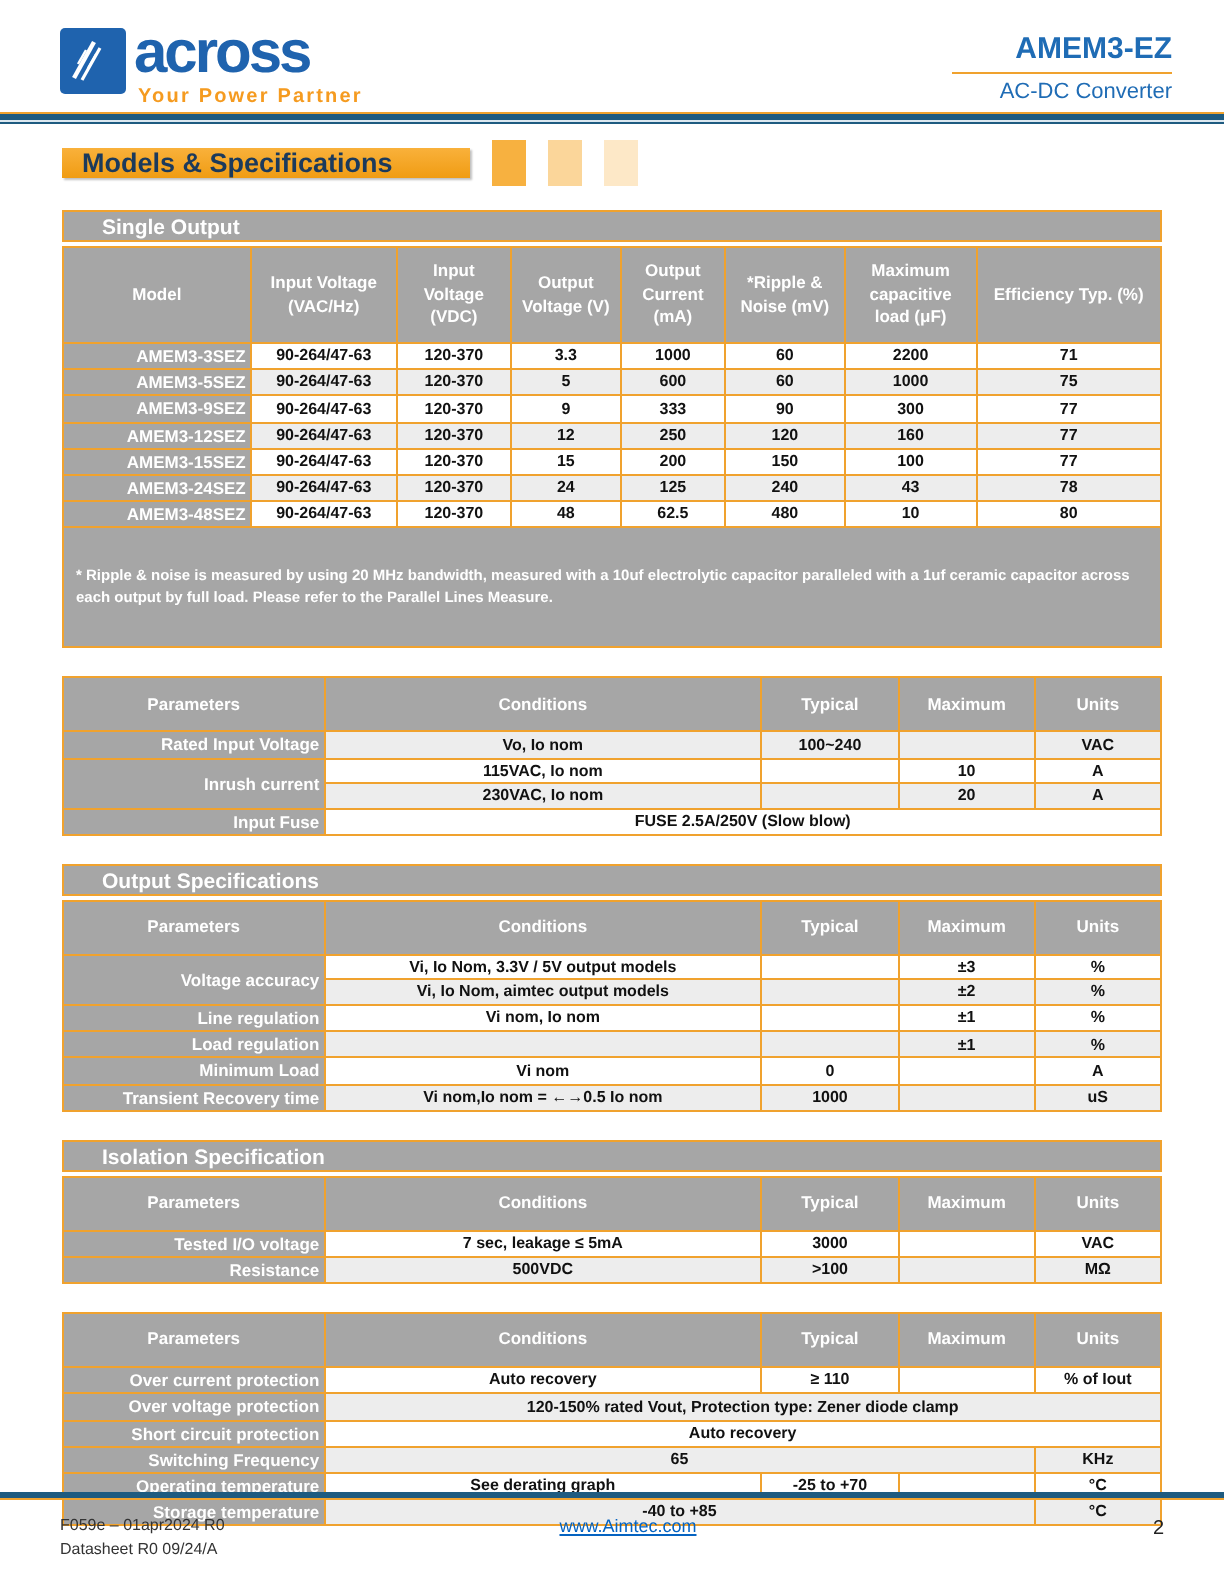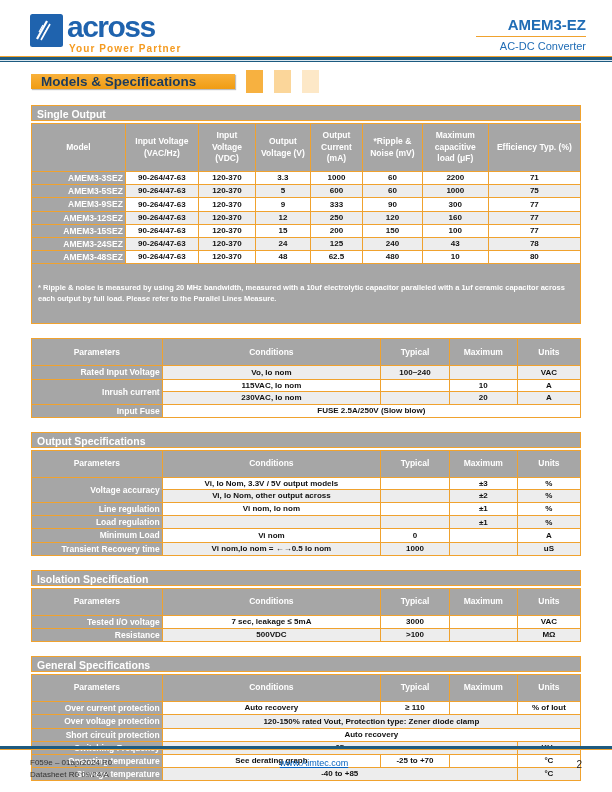--- a/index.html
+++ b/index.html
@@ -40,21 +40,21 @@
   .banner{width:204px;background:linear-gradient(#F9B13B,#F09C13);color:var(--banner-text);
           font-size:13.5px;font-weight:700;display:flex;align-items:center;padding-left:10px;
           box-shadow:1px 1px 1px rgba(0,0,0,.25);}
   .sq{width:17px;height:23px;background:var(--banner-orange);display:inline-block;}
   .sq1{opacity:.85;} .sq2{opacity:.45;} .sq3{opacity:.25;}
 
   
   main{margin:12px 0 0 31px;width:550px;}
   section.tbl{margin-bottom:14px;}
   .section-bar{background:var(--header-gray);color:#fff;font-size:10.5px;font-weight:700;
-               height:16px;line-height:16px;padding-left:5px;border:1px solid var(--accent-orange);
+               height:16px;line-height:16px;padding-left:19px;border:1px solid var(--accent-orange);
                margin-bottom:2px;}
   table{width:100%;border-collapse:collapse;table-layout:fixed;}
   th,td{border:1px solid var(--accent-orange);overflow:hidden;}
   th{background:var(--header-gray);color:#fff;font-size:8.5px;font-weight:700;text-align:center;
      vertical-align:middle;padding:2px 3px;line-height:1.35;}
   td{font-size:8px;font-weight:700;color:#111;text-align:center;padding:1px 2px;height:12px;
      background:#fff;vertical-align:middle;line-height:1.2;}
   td.param{background:var(--header-gray);color:#fff;text-align:right;font-size:8.5px;padding-left:5px;}
   tr.shaded td:not(.param){background:var(--row-shade);}
   td.footnote{background:var(--header-gray);color:#fff;text-align:left;font-size:7.5px;
@@ -281,21 +281,21 @@
           </thead>
           <tbody>
             <tr>
               <td class="param" rowspan="2">Voltage accuracy</td>
               <td>Vi, Io Nom, 3.3V / 5V output models</td>
               <td></td>
               <td>±3</td>
               <td>%</td>
             </tr>
             <tr class="shaded">
-              <td>Vi, Io Nom, other output across</td>
+              <td>Vi, Io Nom, aimtec output models</td>
               <td></td>
               <td>±2</td>
               <td>%</td>
             </tr>
             <tr>
               <td class="param">Line regulation</td>
               <td>Vi nom, Io nom</td>
               <td></td>
               <td>±1</td>
               <td>%</td>
@@ -355,21 +355,20 @@
               <td class="param">Resistance</td>
               <td>500VDC</td>
               <td>&gt;100</td>
               <td></td>
               <td>MΩ</td>
             </tr>
           </tbody>
         </table>
       </section>
       <section class="tbl" id="tbl-general-specifications">
-        <div class="section-bar">General Specifications</div>
         <table>
           <colgroup>
             <col style="width: 23.8%;">
             <col style="width: 39.8%;">
             <col style="width: 12.5%;">
             <col style="width: 12.4%;">
             <col style="width: 11.5%;">
           </colgroup>
           <thead>
             <tr>

